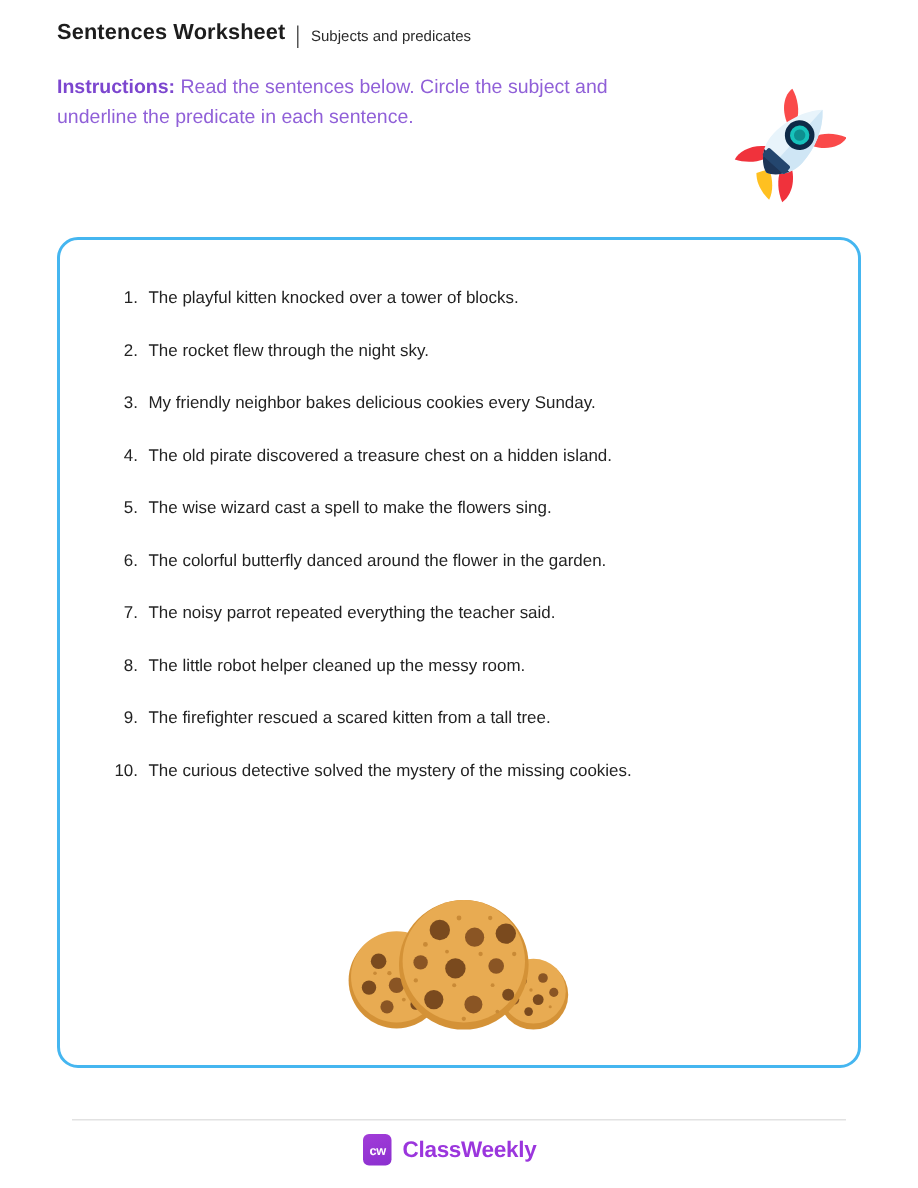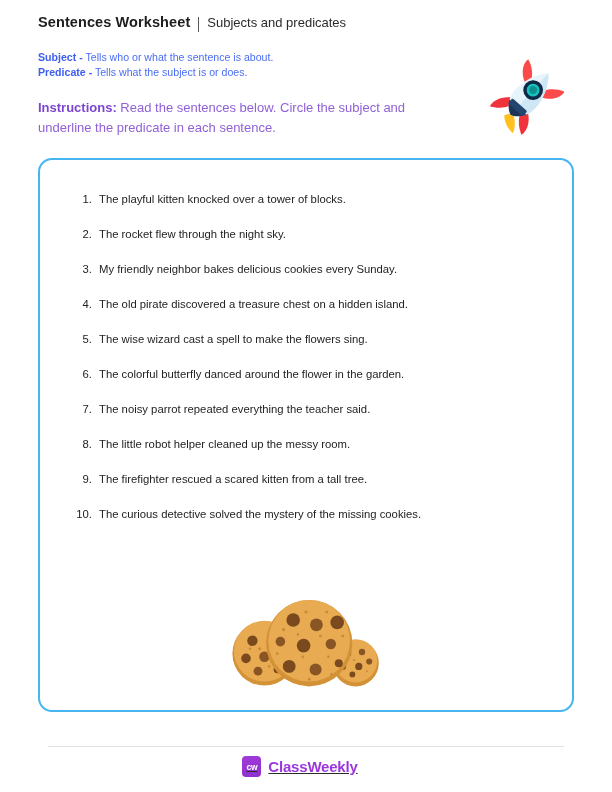--- a/index.html
+++ b/index.html
@@ -44,21 +44,21 @@
   .title-sep {
     display: inline-block;
     width: 1px;
     height: 15px;
     background: #555;
     margin: 0 8px;
     position: relative;
     top: 2px;
   }
   .title-sub {
-    font-size: 13px;
+    font-size: 10px;
     font-weight: normal;
     color: #2b2b2b;
   }
 
   .defs {
     margin-top: 20px;
     line-height: 1.42;
   }
   .def-line {
     font-size: 10.6px;
@@ -150,21 +150,20 @@
   }
   .footer {
     position: absolute;
     left: 0;
     right: 12px;
     top: 756px;
     display: flex;
     align-items: center;
     justify-content: center;
     gap: 0;
-    text-decoration: underline;
   }
   .brand {
     display: flex;
     align-items: center;
     gap: 7px;
   }
   .brand-badge {
     width: 19px;
     height: 21px;
     border-radius: 4px;
@@ -197,28 +196,20 @@
 
 <div class="page">
 
   <div class="header">
     <div class="title-row">
       <span class="title-main">Sentences Worksheet</span>
       <span class="title-sep"></span>
       <span class="title-sub">Subjects and predicates</span>
     </div>
 
-    <div class="defs">
-      <div class="def-line">
-        <b>Subject -</b><span> Tells who or what the sentence is about.</span>
-      </div>
-      <div class="def-line">
-        <b>Predicate -</b><span> Tells what the subject is or does.</span>
-      </div>
-    </div>
 
     <div class="instructions">
       <b>Instructions:</b><span> Read the sentences below. Circle the subject and underline the predicate in each sentence.</span>
     </div>
   </div>
 
   <div class="rocket">
     <svg viewBox="0 0 100 100" width="76" height="80" xmlns="http://www.w3.org/2000/svg">
       <g transform="rotate(42 50 50)">
 

